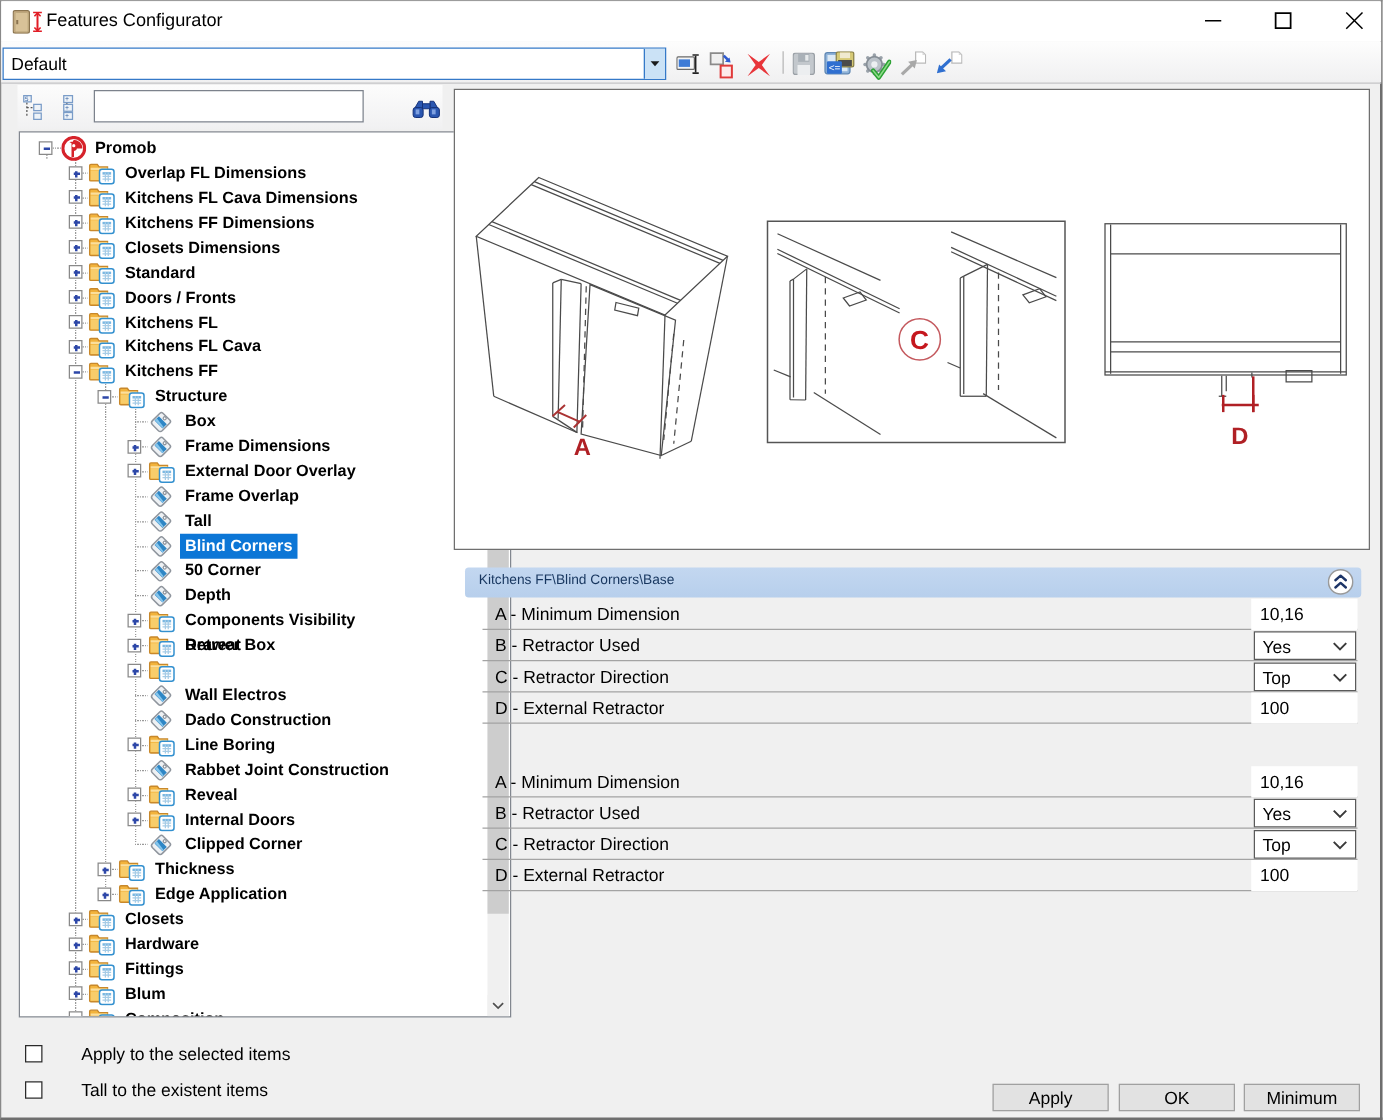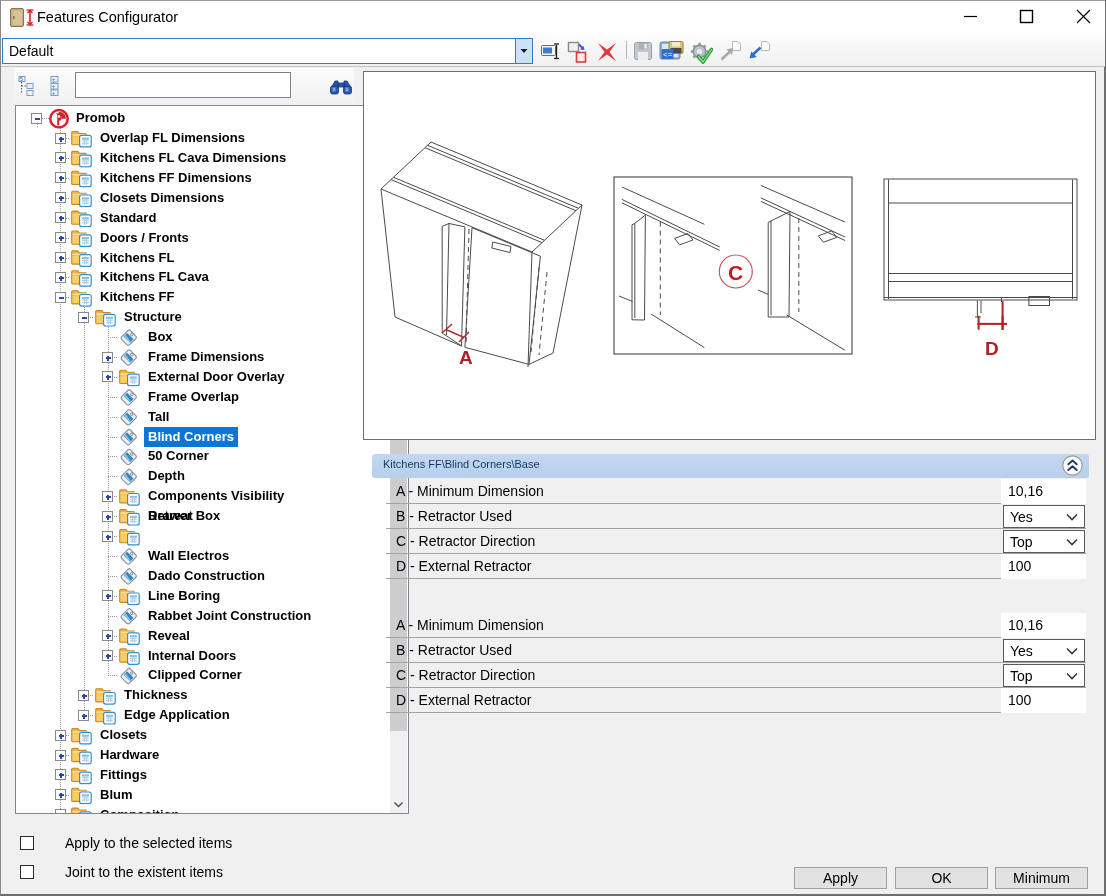--- a/index.html
+++ b/index.html
@@ -593,16 +593,16 @@
 <div class="prow" style="top:687.1px">
       <div class="plabel">D - External Retractor</div>
       <div class="vcell">
         <span>100</span>
       </div>
     </div>
 
 <div class="cbox" style="top:835px"></div>
 <div class="clabel" style="top:834px">Apply to the selected items</div>
 <div class="cbox" style="top:864px"></div>
-<div class="clabel" style="top:863px">Joint to the existent items</div>
+<div class="clabel" style="top:863px">Tall to the existent items</div>
 <div class="btn" style="left:793px">Apply</div>
 <div class="btn" style="left:894px">OK</div>
 <div class="btn" style="left:994px">Minimum</div>
 </div>
 </body></html>

